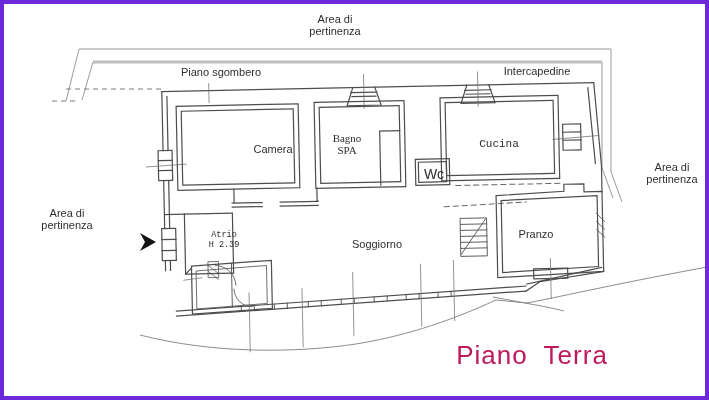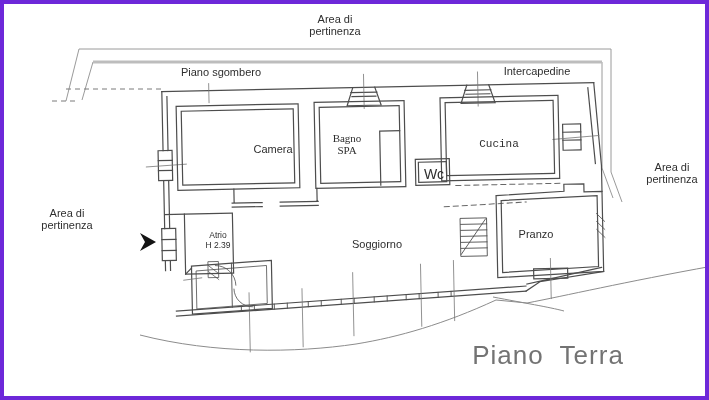--- a/index.html
+++ b/index.html
@@ -12,22 +12,22 @@
   .lbl{
     position:absolute;transform:translate(-50%,-50%);
     font:11px "Liberation Sans",sans-serif;color:#2e2e2e;
     text-align:center;line-height:12px;white-space:nowrap;
   }
   .lbl span{display:block;}
   .lbl-small{font-size:8.5px;line-height:9.5px;}
   .lbl-wc{font-size:14px;}
   .plan-title{
     position:absolute;transform:translate(-50%,-50%);
-    font:26px "Liberation Sans",sans-serif;color:#737373;
-    letter-spacing:1px;white-space:pre;margin-left:16px;
+    font:26px "Liberation Sans",sans-serif;color:#be185d;
+    letter-spacing:1px;white-space:pre;
   }
 </style>
 </head>
 <body>
 
 <div id="stage">
 
   <svg id="plan-svg" width="709" height="400" viewBox="0 0 709 400">
 
     <g fill="none" stroke="#9a9a9a" stroke-width="1">
@@ -177,21 +177,21 @@
   <div class="lbl" style="left:668px;top:169px;">
     <span>Area di</span>
     <span>pertinenza</span>
   </div>
 
   <div class="lbl" style="left:63px;top:215px;">
     <span>Area di</span>
     <span>pertinenza</span>
   </div>
 
-  <div class="lbl lbl-small" style="left:214px;top:236px;">
+  <div class="lbl lbl-small" style="left:220px;top:236px;font-family:Liberation Mono, monospace;">
     <span>Atrio</span>
     <span>H 2.39</span>
   </div>
 
   <div class="lbl" style="left:373px;top:240px;">
     <span>Soggiorno</span>
   </div>
 
   <div class="lbl" style="left:532px;top:230px;">
     <span>Pranzo</span>

